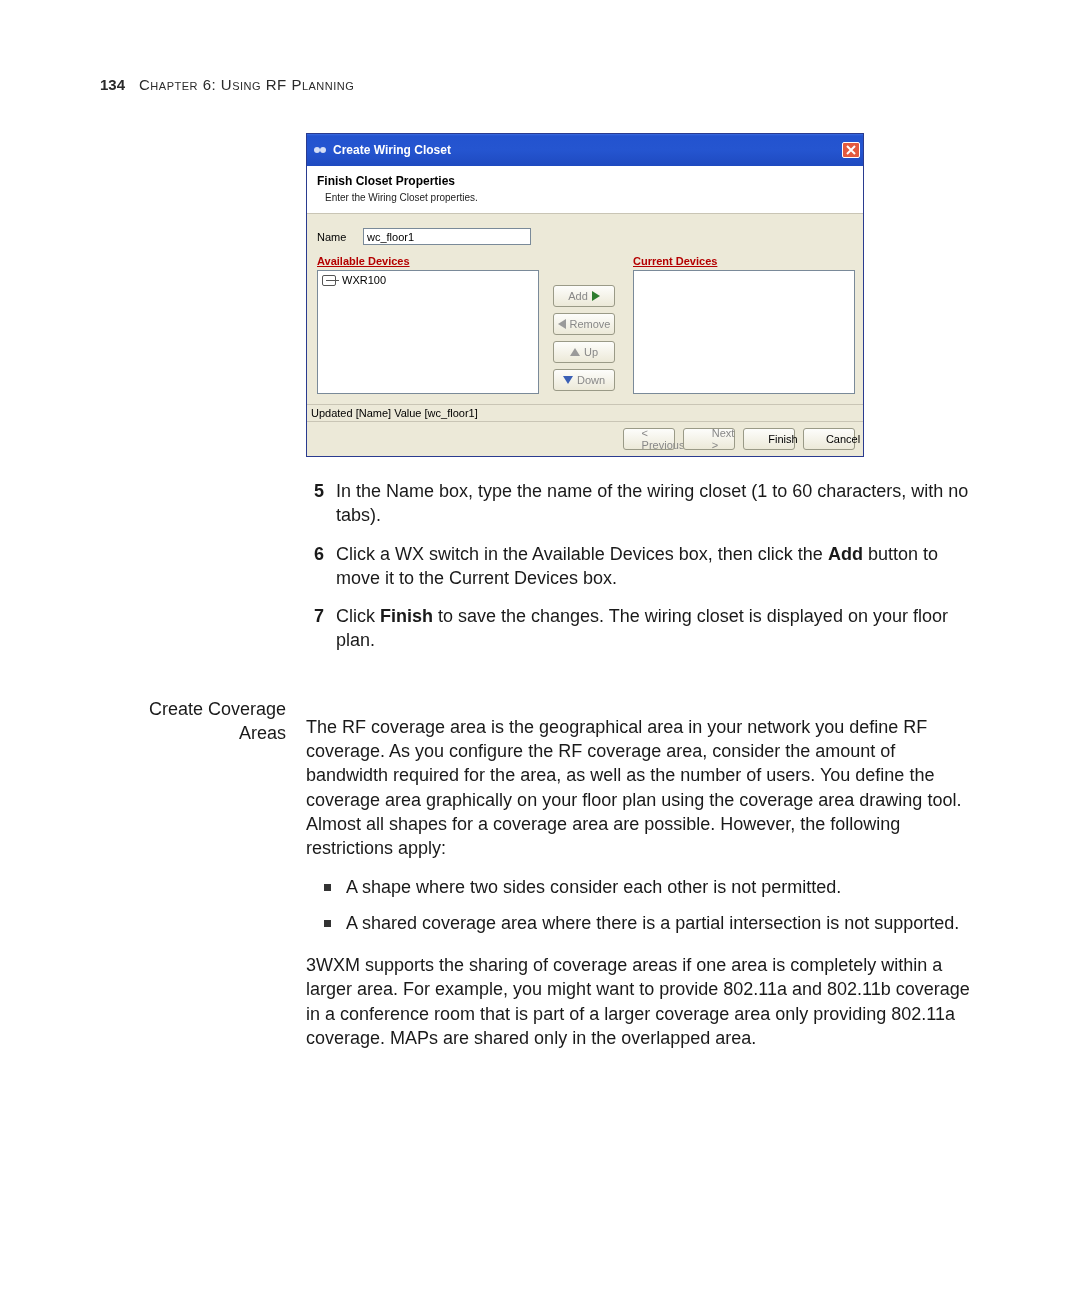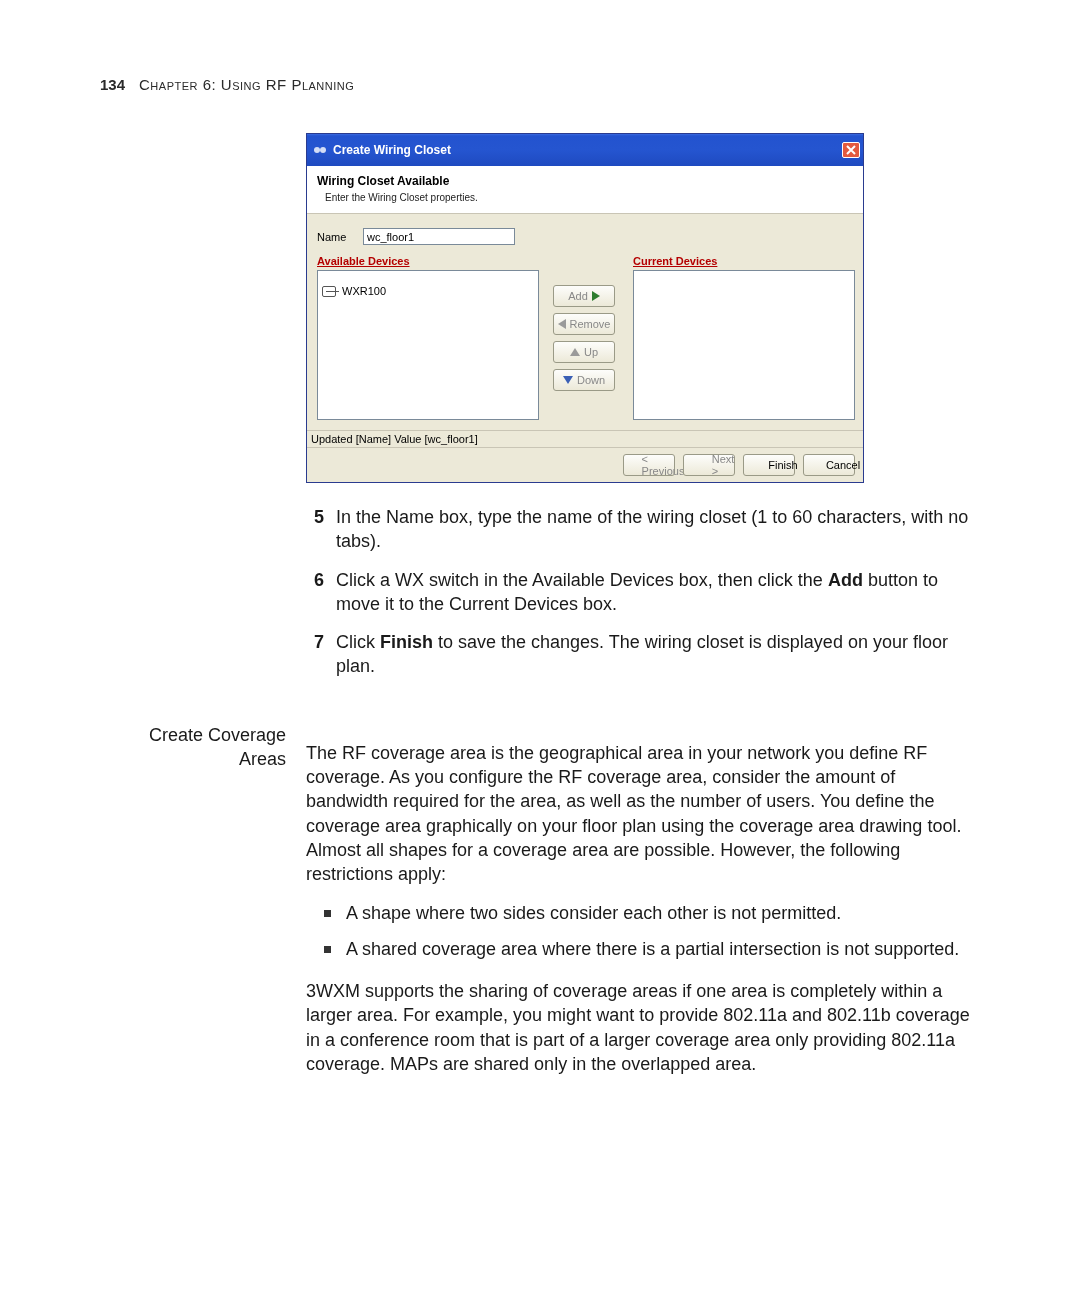--- a/index.html
+++ b/index.html
@@ -108,21 +108,21 @@
     display: flex;
     align-items: center;
     gap: 12px;
     margin-bottom: 10px;
   }
   .name-row .lbl {
     font-size: 11px;
     width: 34px;
   }
   .name-row input {
-    width: 152px;
+    width: 168px;
     height: 17px;
     border: 1px solid #7a8a99;
     font-family: Tahoma, Arial, sans-serif;
     font-size: 11px;
     padding: 0 3px;
     box-sizing: border-box;
     background: #fff;
   }
 
   .lists-grid {
@@ -132,25 +132,25 @@
     align-items: start;
   }
   .list-col .list-heading {
     font-size: 11px;
     font-weight: 700;
     color: #b40000;
     margin-bottom: 3px;
     text-decoration: underline;
   }
   .list-box {
-    height: 150px;
+    height: 124px;
     border: 1px solid #7a8a99;
     background: #fff;
     box-sizing: border-box;
-    padding: 14px 4px;
+    padding: 3px 4px;
     font-size: 11px;
     overflow: hidden;
   }
   .list-item {
     display: flex;
     align-items: center;
     gap: 6px;
   }
   .dev-icon {
     width: 14px;
@@ -314,21 +314,21 @@
         </span>
         <span class="title-text">Create Wiring Closet</span>
         <span class="close-btn">
           <svg width="10" height="10" viewBox="0 0 10 10">
               <path d="M1 1 L9 9 M9 1 L1 9" stroke="#fff" stroke-width="2"></path>
             </svg>
         </span>
       </div>
 
       <div class="dialog-header-panel">
-        <div class="dh-title">Wiring Closet Available</div>
+        <div class="dh-title">Finish Closet Properties</div>
         <div class="dh-sub">Enter the Wiring Closet properties.</div>
       </div>
 
       <div class="dialog-body">
 
         <div class="name-row">
           <span class="lbl">Name</span>
           <input type="text" value="wc_floor1" style="">
         </div>
 

